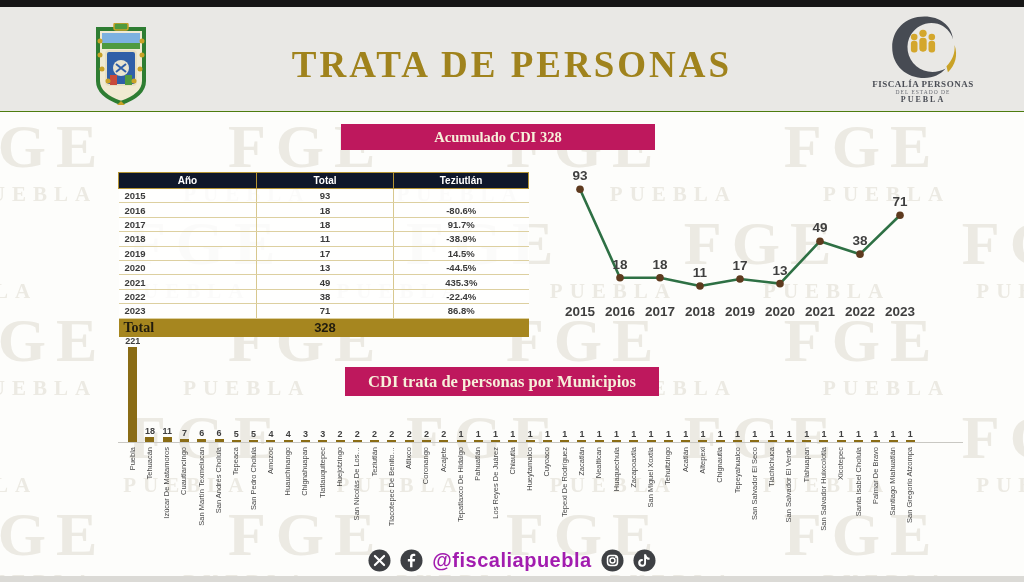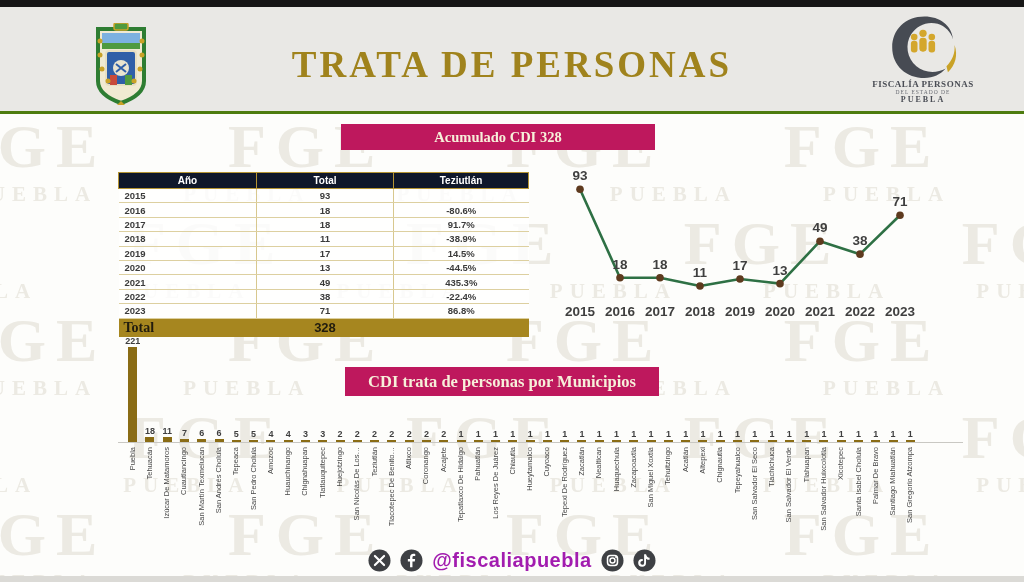--- a/index.html
+++ b/index.html
@@ -4,21 +4,21 @@
 <style>
   html,body{margin:0;padding:0;}
   .page{position:relative;width:1024px;height:582px;background:#fdfdfb;overflow:hidden;
         font-family:"Liberation Sans",sans-serif;}
   
   .topbar{position:absolute;left:0;top:0;width:1024px;height:7px;background:#161616;}
   .bottombar{position:absolute;left:0;bottom:0;width:1024px;height:6px;background:#dbdad6;}
 
   
   .header{position:absolute;left:0;top:7px;width:1024px;height:104px;background:#e9e8e5;
-          border-bottom:3px solid #4d7c0f;}
+          border-bottom:1px solid #4d7c0f;}
   .coat{position:absolute;left:92px;top:16px;width:58px;height:82px;}
   .title{position:absolute;left:0;top:36px;width:1024px;text-align:center;
          font-family:"Liberation Serif",serif;font-weight:bold;font-size:37px;
          color:#a0831d;letter-spacing:3px;}
   .logo{position:absolute;left:858px;top:8px;width:130px;text-align:center;}
   .logo svg{display:block;margin:0 auto;}
   .logo-l1{font-family:"Liberation Serif",serif;font-weight:bold;font-size:9px;color:#4a4d55;letter-spacing:.5px;margin-top:-2px;}
   .logo-l2{font-family:"Liberation Serif",serif;font-size:5.5px;color:#6a6d74;letter-spacing:1px;}
   .logo-l3{font-family:"Liberation Serif",serif;font-weight:bold;font-size:8px;color:#4a4d55;letter-spacing:2px;}
 

